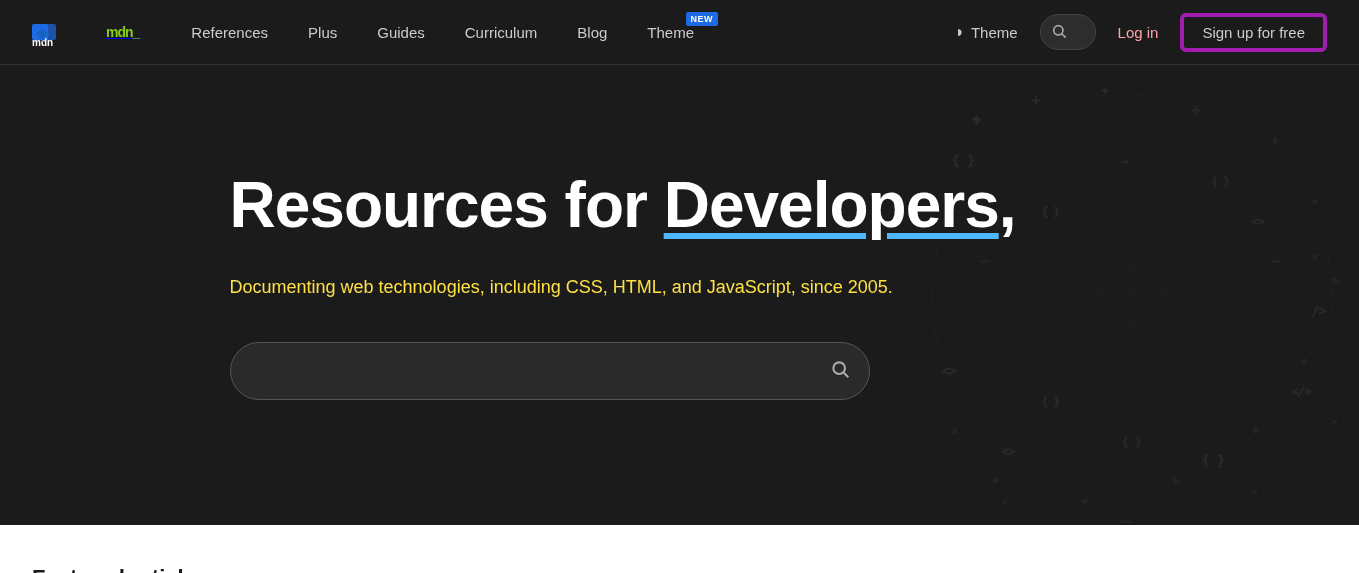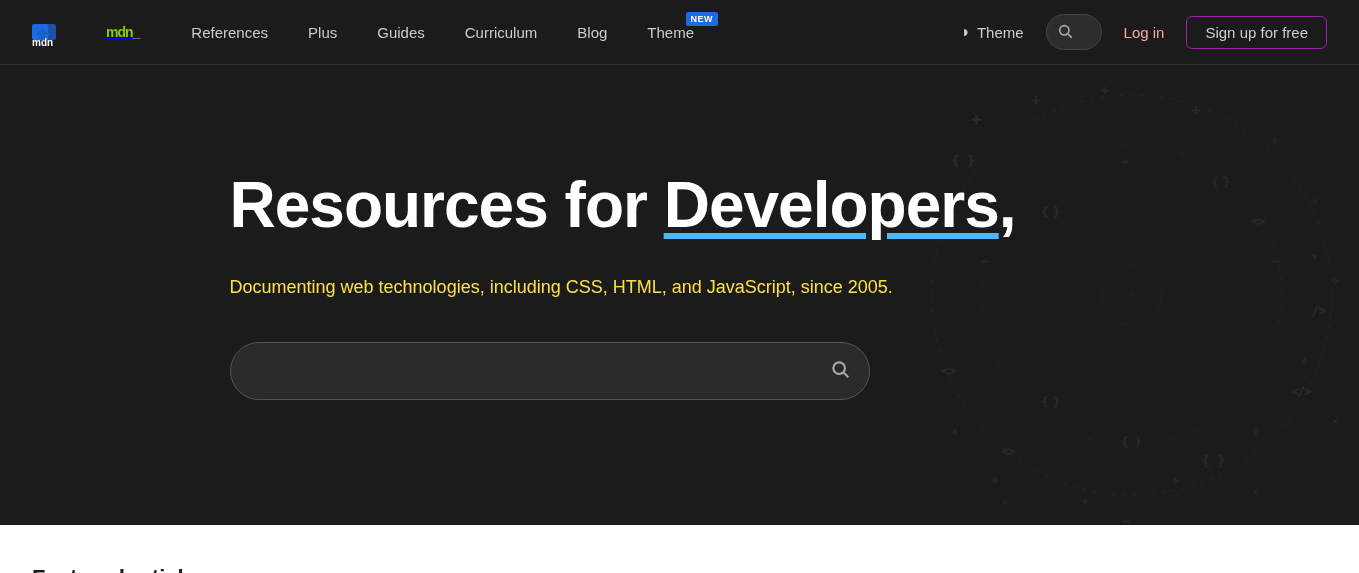--- a/index.html
+++ b/index.html
@@ -110,21 +110,21 @@
 
     .login-link {
       color: #fca5a5;
       text-decoration: none;
       font-size: 15px;
       padding: 0 10px;
     }
 
     .signup-btn {
       background: transparent;
-      border: 1px solid #a21caf;
+      border: 4px solid #a21caf;
       color: #ccc;
       padding: 7px 18px;
       border-radius: 6px;
       font-size: 15px;
       cursor: pointer;
       white-space: nowrap;
     }
 
     
     .hero {

